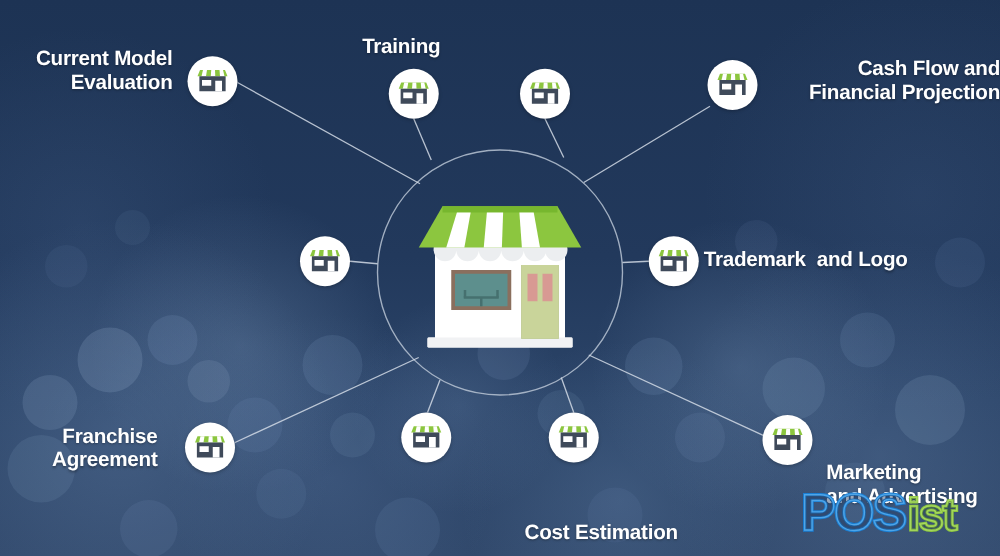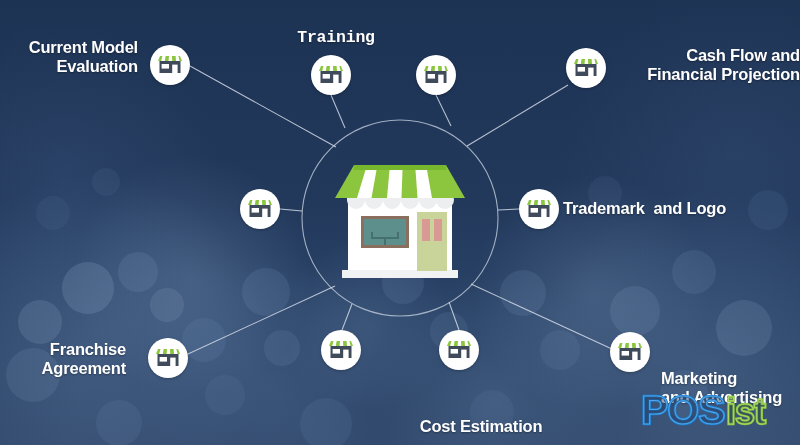--- a/index.html
+++ b/index.html
@@ -141,21 +141,21 @@
       <path d="M4.4 0 L3.2 5 L6.8 5 L7.6 0 Z" fill="#ffffff"></path>
       <path d="M11 0 L10.6 5 L14.2 5 L14 0 Z" fill="#ffffff"></path>
       <path d="M17.6 0 L18 5 L21.6 5 L20.4 0 Z" fill="#ffffff"></path>
       <rect x="1.5" y="5" width="21" height="12" fill="#3f4a5a"></rect>
       <rect x="3.6" y="8" width="7.4" height="4.6" fill="#ffffff"></rect>
       <rect x="14.2" y="8.6" width="5.4" height="8.4" fill="#ffffff"></rect>
     </g>
       </svg>
   </div>
 
-  <div class="label center" style="left:286px; top:28px; width:100px;font-family:Liberation Mono, monospace;">Training</div>
+  <div class="label center" style="left:271px; top:28px; width:100px;">Training</div>
   <div class="node" style="left:311px; top:55px;">
     <svg width="40" height="40" viewBox="0 0 40 40">
         <g transform="translate(8,11)">
       <path d="M0 5 L2 0 L22 0 L24 5 Z" fill="#8cc63f"></path>
       <path d="M4.4 0 L3.2 5 L6.8 5 L7.6 0 Z" fill="#ffffff"></path>
       <path d="M11 0 L10.6 5 L14.2 5 L14 0 Z" fill="#ffffff"></path>
       <path d="M17.6 0 L18 5 L21.6 5 L20.4 0 Z" fill="#ffffff"></path>
       <rect x="1.5" y="5" width="21" height="12" fill="#3f4a5a"></rect>
       <rect x="3.6" y="8" width="7.4" height="4.6" fill="#ffffff"></rect>
       <rect x="14.2" y="8.6" width="5.4" height="8.4" fill="#ffffff"></rect>

